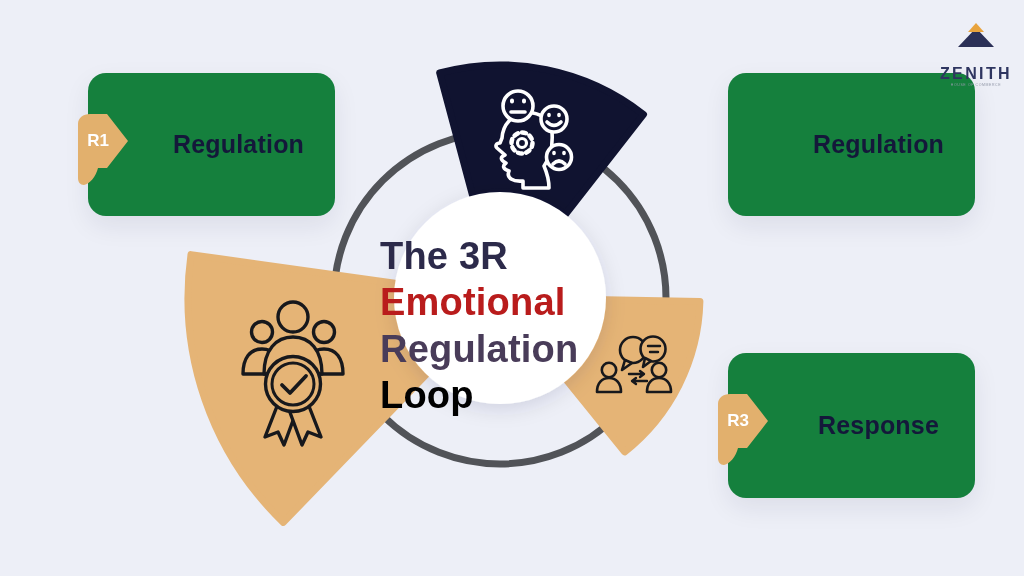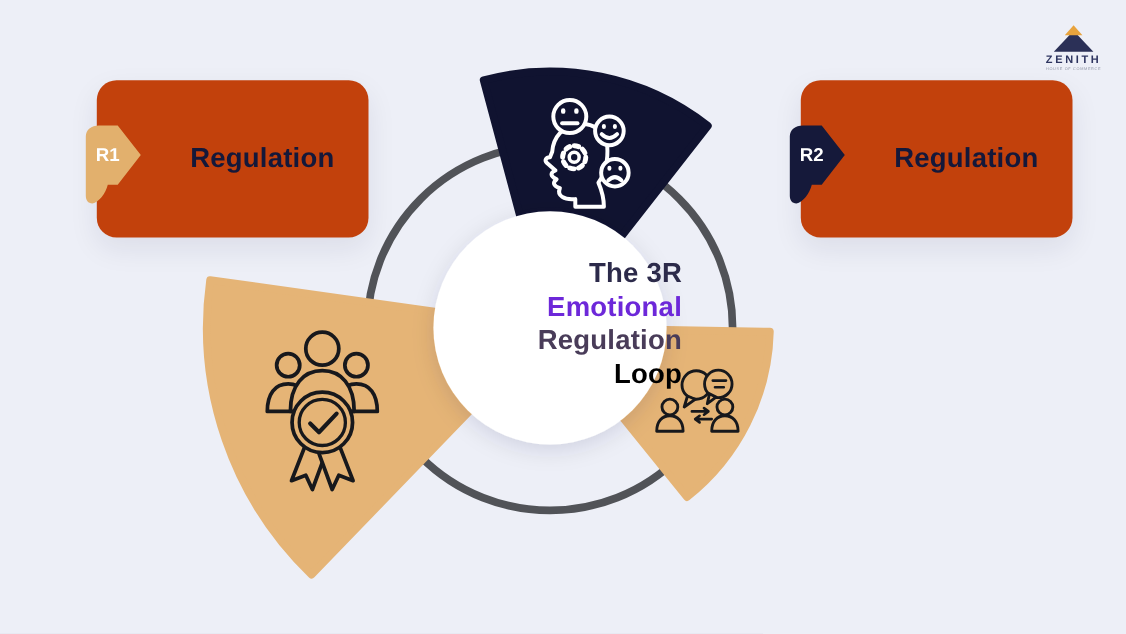--- a/index.html
+++ b/index.html
@@ -5,48 +5,48 @@
   html,body{margin:0;padding:0;}
   body{font-family:"Liberation Sans", sans-serif; background:#dfe2ec;}
   .stage{
     position:relative; width:1024px; height:576px; overflow:hidden;
     background:#edeff7;
   }
   .diagram-svg{position:absolute; left:0; top:0;}
   
   .center-title{
     position:absolute; left:380px; top:233px; width:240px;
-    text-align:right; font-weight:700; font-size:25px; line-height:1.22;
+    text-align:left; font-weight:700; font-size:38px; line-height:1.22;
     letter-spacing:.2px;
   }
-  .tl0{color:#2c2a4a;} .tl1{color:#6d28d9;} .tl2{color:#493c59;} .tl3{color:#000000;}
+  .tl0{color:#2c2a4a;} .tl1{color:#b91c1c;} .tl2{color:#493c59;} .tl3{color:#000000;}
   
   .card{
-    position:absolute; width:247px; height:143px; background:#c2410c;
+    position:absolute; width:247px; height:143px; background:#15803d;
     border-radius:18px; box-shadow:0 10px 26px rgba(25,30,70,.08);
   }
   .card-r1{left:88px; top:73px;}
   .card-r2{left:728px; top:73px;}
   .card-r3{left:728px; top:353px; height:145px;}
   .card-label{
     position:absolute; left:62px; right:8px; top:0; bottom:0;
     display:flex; align-items:center; justify-content:center;
     font-weight:700; font-size:25px; color:#14183a; letter-spacing:.2px;
   }
   .badge{position:absolute; left:-11px; top:40px; width:52px; height:74px;}
   .badge svg{position:absolute; left:0; top:0;}
   .badge-label{
     position:absolute; left:0; top:0; width:42px; height:56px;
     display:flex; align-items:center; justify-content:center;
     color:#ffffff; font-weight:700; font-size:17px;
   }
   
   .brand{position:absolute; left:938px; top:22px; width:76px; text-align:center;}
   .brand-name{
-    margin-top:2px; font-size:10px; font-weight:700; color:#2e3560;
+    margin-top:18px; font-size:16px; font-weight:700; color:#2e3560;
     letter-spacing:2.4px; line-height:1;
   }
   .brand-tagline{
     margin-top:2px; font-size:3.5px; font-weight:400; color:#9298a8;
     letter-spacing:.6px; line-height:1;
   }
 </style>
 </head>
 <body>
 
@@ -151,29 +151,32 @@
     <div class="badge">
       <svg width="52" height="74" viewBox="0 0 52 74">
         <path d="M13 1 H30 L51 28 L30 55 H21 C19 63 13 71 7 72 C3 72 1 69 1 65 V11 C1 5 6 1 13 1 Z" fill="#e2b06d"></path>
       </svg>
       <span class="badge-label">R1</span>
     </div>
     <div class="card-label">Regulation</div>
   </div>
 
   <div class="card card-r2">
-    <div class="badge">
-      <svg width="52" height="74" viewBox="0 0 52 74">
-        <path d="M13 1 H30 L51 28 L30 55 H21 C19 63 13 71 7 72 C3 72 1 69 1 65 V11 C1 5 6 1 13 1 Z" fill="#15193a"></path>
-      </svg>
-      <span class="badge-label">R2</span>
-    </div>
     <div class="card-label">Regulation</div>
   </div>
 
+  <div class="card card-r3">
+    <div class="badge">
+      <svg width="52" height="74" viewBox="0 0 52 74">
+        <path d="M13 1 H30 L51 28 L30 55 H21 C19 63 13 71 7 72 C3 72 1 69 1 65 V11 C1 5 6 1 13 1 Z" fill="#e2b06d"></path>
+      </svg>
+      <span class="badge-label">R3</span>
+    </div>
+    <div class="card-label">Response</div>
+  </div>
 
   <div class="brand">
     <svg width="40" height="26" viewBox="0 0 40 26" style="display:block;margin:0 auto;">
       <path d="M20 6 L38 25 L2 25 Z" fill="#2b3057"></path>
       <path d="M20 1 L28 10 L12 10 Z" fill="#e8a33d"></path>
     </svg>
     <div class="brand-name">ZENITH</div>
     <div class="brand-tagline">HOUSE OF COMMERCE</div>
   </div>
 

